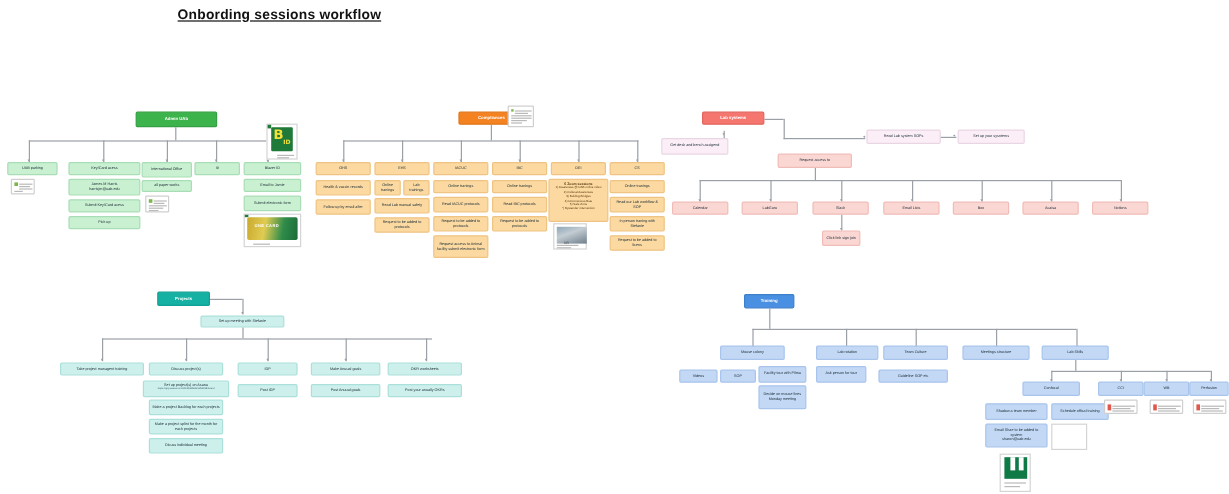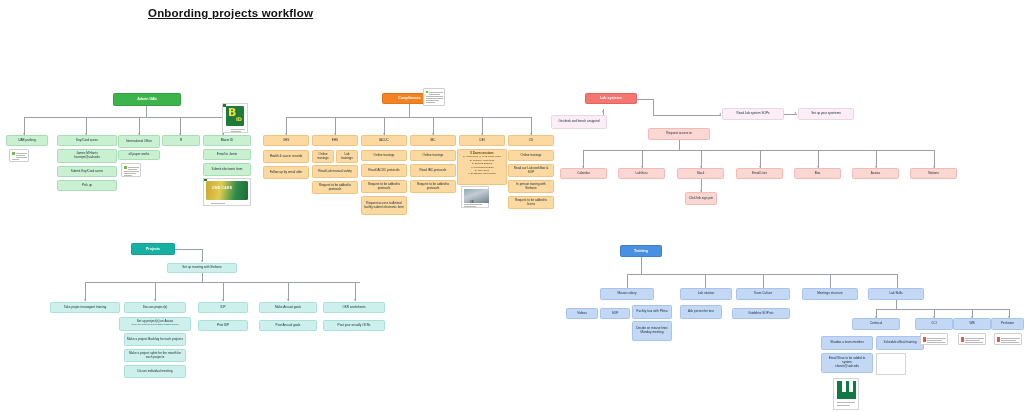--- a/index.html
+++ b/index.html
@@ -72,21 +72,21 @@
     font-size:2.5px;line-height:1.35;padding:1.5px 1px;color:#5a3a12;
   }
   .zoomlist b{font-size:2.9px;}
   .tinyurl{font-size:2.1px;color:#3a5d6b;line-height:1.2;word-break:break-all;}
 </style>
 </head>
 <body>
 
 <div id="canvas">
 
-  <div class="title">Onbording  projects workflow</div>
+  <div class="title">Onbording  sessions workflow</div>
 
   <div class="node g-head big" style="left:113px;top:93px;width:68px;height:13px;">Admin UAb</div>
 
   <div class="ln lnv" style="left:146px;top:106px;height:11px;"></div>
   <div class="ln lnh" style="left:24px;top:117px;width:199px;"></div>
   <div class="ln lnv" style="left:24px;top:117px;height:18px;"></div>
   <div class="arw" style="left:22.5px;top:133px;"></div>
   <div class="ln lnv" style="left:86px;top:117px;height:18px;"></div>
   <div class="arw" style="left:84.5px;top:133px;"></div>
   <div class="ln lnv" style="left:139px;top:117px;height:18px;"></div>

